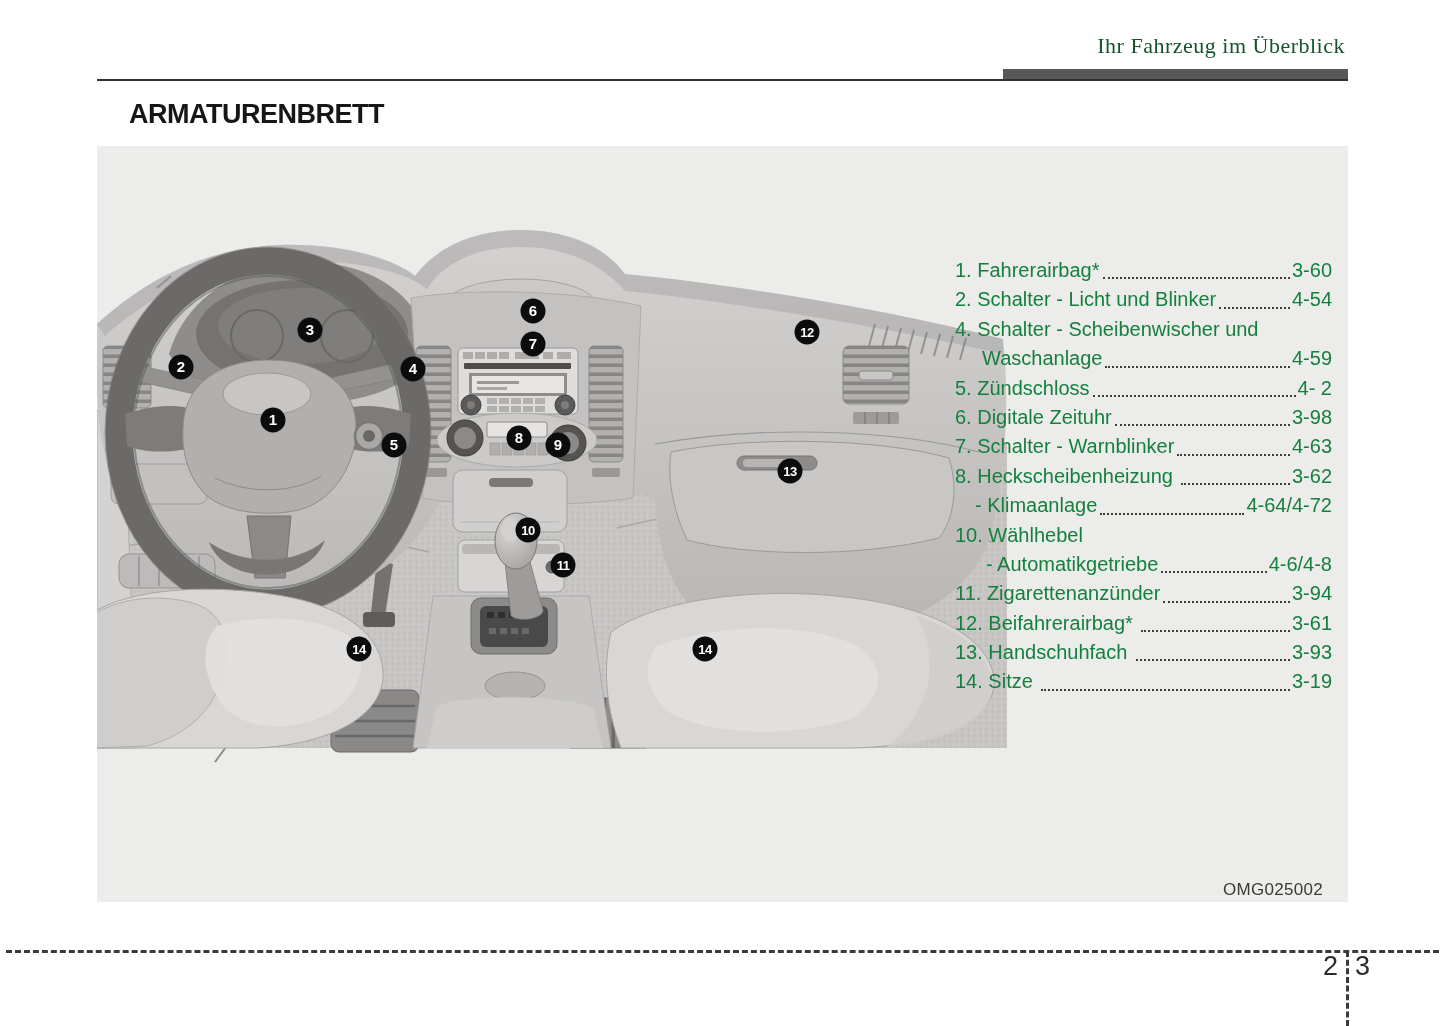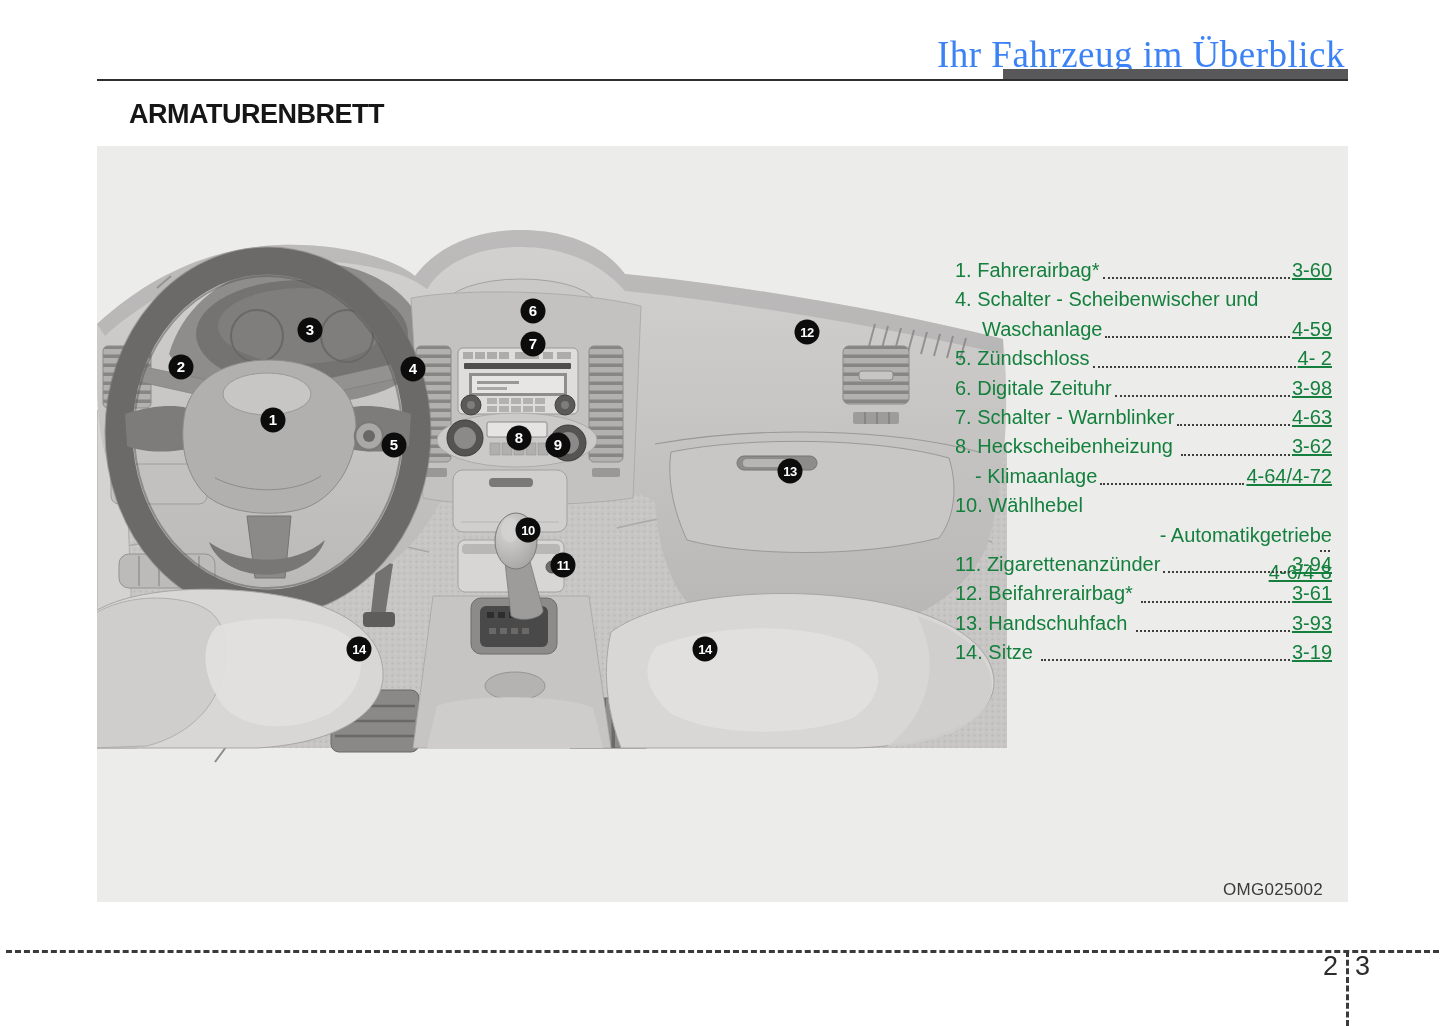--- a/index.html
+++ b/index.html
@@ -2,36 +2,36 @@
 <html><head>
 <meta charset="utf-8">
 <style>
   html,body{margin:0;padding:0;background:#ffffff;}
   body{width:1445px;height:1026px;position:relative;overflow:hidden;
        font-family:"Liberation Sans","DejaVu Sans",sans-serif;color:#262625;}
 
   
   .hdr-title{position:absolute;top:33px;right:100px;
              font-family:"Liberation Serif","DejaVu Serif",serif;
-             font-size:37px;color:#3b82f6;letter-spacing:.5px;}
+             font-size:22px;color:#14532d;letter-spacing:.5px;}
   .hdr-bar{position:absolute;left:1003px;top:69px;width:345px;height:11px;background:#58585a;}
   .hdr-rule{position:absolute;left:97px;top:79px;width:1251px;height:2px;background:#2f2f2f;}
   .section-title{position:absolute;left:97px;top:99px;font-size:27px;font-weight:bold;
                  color:#161616;letter-spacing:-.5px;margin-left:32px;}
 
   
   .figure-box{position:absolute;left:97px;top:146px;width:1251px;height:756px;background:#ececeb;}
   .figure-box svg{position:absolute;left:0;top:0;}
   .figure-code{position:absolute;right:25px;bottom:2px;font-size:17px;color:#3a3a39;letter-spacing:.3px;}
 
   
   .legend{position:absolute;left:858px;top:110px;width:377px;font-size:20px;color:#15803d;}
   .lg-line{display:flex;align-items:flex-end;height:29.4px;line-height:29.4px;white-space:pre;}
   .leader{flex:1 1 auto;min-width:10px;border-bottom:2.6px dotted #3e3e3d;margin:0 2px 6px 3px;}
-  .lg-ref{white-space:pre;text-decoration:underline;}
+  .lg-ref{white-space:pre;}
 
   
   .foot-dash{position:absolute;left:6px;top:950px;width:1433px;border-top:3px dashed #3a3a3a;}
   .foot-vert{position:absolute;left:1346px;top:951px;height:75px;border-left:3px dashed #3a3a3a;}
   .pg-left{position:absolute;left:1240px;top:951px;width:98px;text-align:right;
            font-size:27px;color:#2c2c2b;}
   .pg-right{position:absolute;left:1355px;top:951px;font-size:27px;color:#2c2c2b;}
 
   .co-num{font:700 15px "Liberation Sans","DejaVu Sans",sans-serif;fill:#ffffff;}
   .co-num.sm{font-size:13px;letter-spacing:-.5px;}
@@ -321,29 +321,30 @@
         </g>
         <g>
           <circle cx="608" cy="503" r="12.5" fill="#0c0c0c"></circle>
           <text x="608" y="508" text-anchor="middle" class="co-num sm" fill="#ffffff">14</text>
         </g>
       </g>
 </svg>
 
   <div class="legend" id="legend">
       <div class="lg-line"><span>1. Fahrerairbag*</span><span class="leader"></span><span class="lg-ref">3-60</span></div>
+      <div class="lg-line"><span>2. Schalter - Licht und Blinker</span><span class="leader"></span><span class="lg-ref">4-54</span></div>
       <div class="lg-line"><span>4. Schalter - Scheibenwischer und</span></div>
       <div class="lg-line" style="padding-left: 27px;"><span>Waschanlage</span><span class="leader"></span><span class="lg-ref">4-59</span></div>
       <div class="lg-line"><span>5. Zündschloss</span><span class="leader"></span><span class="lg-ref">4- 2</span></div>
       <div class="lg-line"><span>6. Digitale Zeituhr</span><span class="leader"></span><span class="lg-ref">3-98</span></div>
       <div class="lg-line"><span>7. Schalter - Warnblinker</span><span class="leader"></span><span class="lg-ref">4-63</span></div>
       <div class="lg-line"><span>8. Heckscheibenheizung </span><span class="leader"></span><span class="lg-ref">3-62</span></div>
       <div class="lg-line" style="padding-left: 20px;"><span>- Klimaanlage</span><span class="leader"></span><span class="lg-ref">4-64/4-72</span></div>
       <div class="lg-line"><span>10. Wählhebel</span></div>
-      <div class="lg-line" style="padding-left: 31px; flex-direction: column;"><span>- Automatikgetriebe</span><span class="leader"></span><span class="lg-ref">4-6/4-8</span></div>
+      <div class="lg-line" style="padding-left: 31px;"><span>- Automatikgetriebe</span><span class="leader"></span><span class="lg-ref">4-6/4-8</span></div>
       <div class="lg-line"><span>11. Zigarettenanzünder</span><span class="leader"></span><span class="lg-ref">3-94</span></div>
       <div class="lg-line"><span>12. Beifahrerairbag* </span><span class="leader"></span><span class="lg-ref">3-61</span></div>
       <div class="lg-line"><span>13. Handschuhfach </span><span class="leader"></span><span class="lg-ref">3-93</span></div>
       <div class="lg-line"><span>14. Sitze </span><span class="leader"></span><span class="lg-ref">3-19</span></div>
     </div>
 
   <div class="figure-code">OMG025002</div>
 </div>
 
 <div class="foot-dash"></div>

